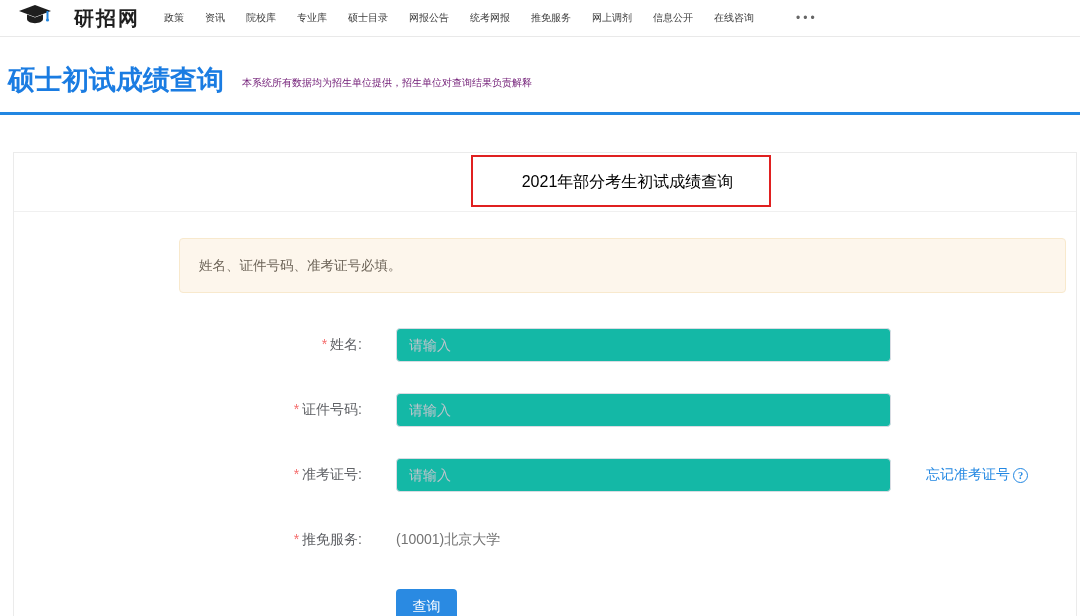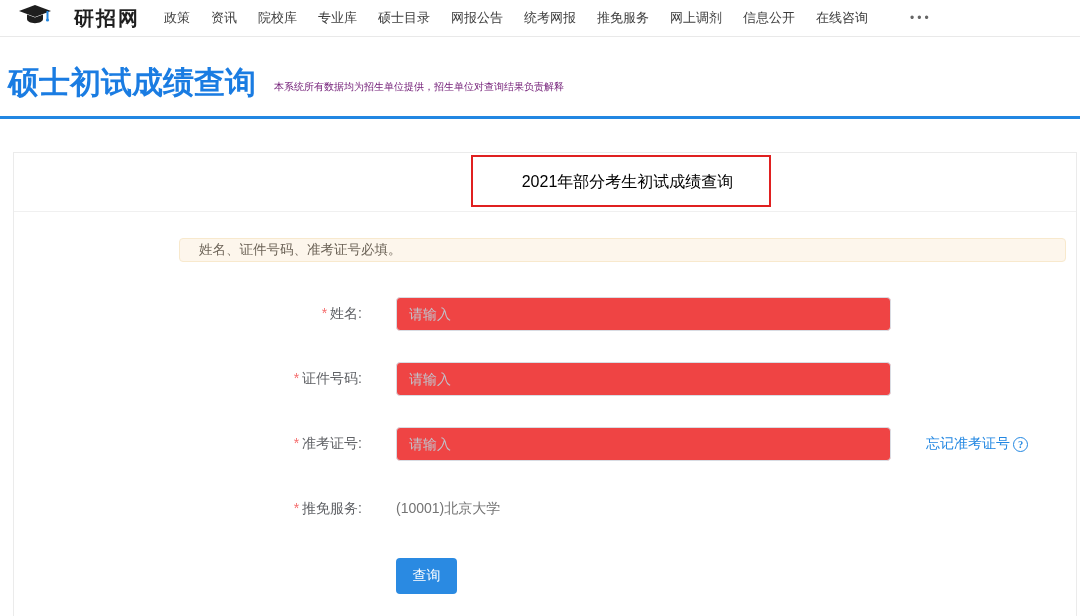--- a/index.html
+++ b/index.html
@@ -6,50 +6,50 @@
   html,body { width:1080px; height:616px; overflow:hidden; background:#fff;
     font-family:"Liberation Sans","DejaVu Sans",sans-serif; }
   .page { position:relative; width:1080px; height:616px; }
 
   
   .topnav { height:37px; display:flex; align-items:center; padding:0 0 0 18px;
     border-bottom:1px solid #e9e9e9; background:#fff; }
   .logo { display:flex; align-items:center; gap:22px; margin-right:24px; cursor:pointer; }
   .logo-text { font-size:20px; font-weight:bold; color:#1f1f1f; letter-spacing:2px; }
   .nav-items { display:flex; align-items:center; gap:21px; }
-  .nav-item { font-size:13px; color:#3d3d3d; cursor:pointer; white-space:nowrap; }
+  .nav-item { font-size:10px; color:#3d3d3d; cursor:pointer; white-space:nowrap; }
   .nav-more { margin-left:21px; font-size:12px; color:#666; letter-spacing:3px; cursor:pointer; }
 
   
   .page-header { display:flex; align-items:flex-end; gap:18px; padding:30px 0 18px 8px; }
-  .page-title { font-size:31px; font-weight:bold; color:#1a7ce2; line-height:1; }
+  .page-title { font-size:27px; font-weight:bold; color:#1a7ce2; line-height:1; }
   .page-subtitle { font-size:10px; color:#701a75; padding-bottom:4px; }
   .blue-line { height:3px; background:#2287e2; }
 
   
   .card { position:absolute; left:13px; right:3px; top:152px; height:520px;
     background:#fff; border:1px solid #ebebeb; }
   .card-title-row { position:relative; height:59px; border-bottom:1px solid #f0f0f0; }
   .card-title { position:absolute; left:165px; right:0; top:0; height:59px;
     display:flex; align-items:center; justify-content:center; font-size:16px; color:#000000; }
   .red-box { position:absolute; left:457px; top:2px; width:300px; height:52px;
     border:2px solid #e02020; pointer-events:none; }
 
   
   .form-area { padding:26px 0 0 165px; }
-  .notice { width:887px; height:24px; background:#fdf6ec; border:1px solid #f8e9cd;
+  .notice { width:887px; height:55px; background:#fdf6ec; border:1px solid #f8e9cd;
     border-radius:4px; display:flex; align-items:center; padding:0 19px;
     font-size:13.5px; color:#6b6256; margin-bottom:35px; }
   .form-row { display:flex; align-items:center; margin-bottom:31px; min-height:34px;gap:20px; }
   .form-row.last { margin-bottom:32px; }
   .form-label { width:197px; text-align:right; padding-right:14px;
     font-size:14px; color:#606266; white-space:nowrap; }
   .required { color:#f56c6c; margin-right:3px; font-size:14px; }
   .form-input { width:495px; height:34px; border:1px solid #d9dce3; border-radius:4px;
-    padding:0 12px; font-size:14px; color:#333; outline:none; background:#ef4444; }
+    padding:0 12px; font-size:14px; color:#333; outline:none; background:#14b8a6; }
   .form-input::placeholder { color:#c0c4cc; }
   .forgot { margin-left:15px; display:inline-flex; align-items:center; gap:3px;
     font-size:14px; color:#2287e2; cursor:pointer; text-decoration:none;font-family:Liberation Serif, serif; }
   .q-icon { width:15px; height:15px; border:1px solid #2287e2; border-radius:50%;
     display:inline-flex; align-items:center; justify-content:center;
     font-size:10.5px; font-weight:bold; color:#2287e2; }
   .unit-value { font-size:14px; color:#737373; }
   .submit-btn { width:61px; height:36px; background:#2a8ae2; border:none; border-radius:4px;
     color:#fff; font-size:14px; cursor:pointer;
     font-family:"Liberation Sans","DejaVu Sans",sans-serif; }

